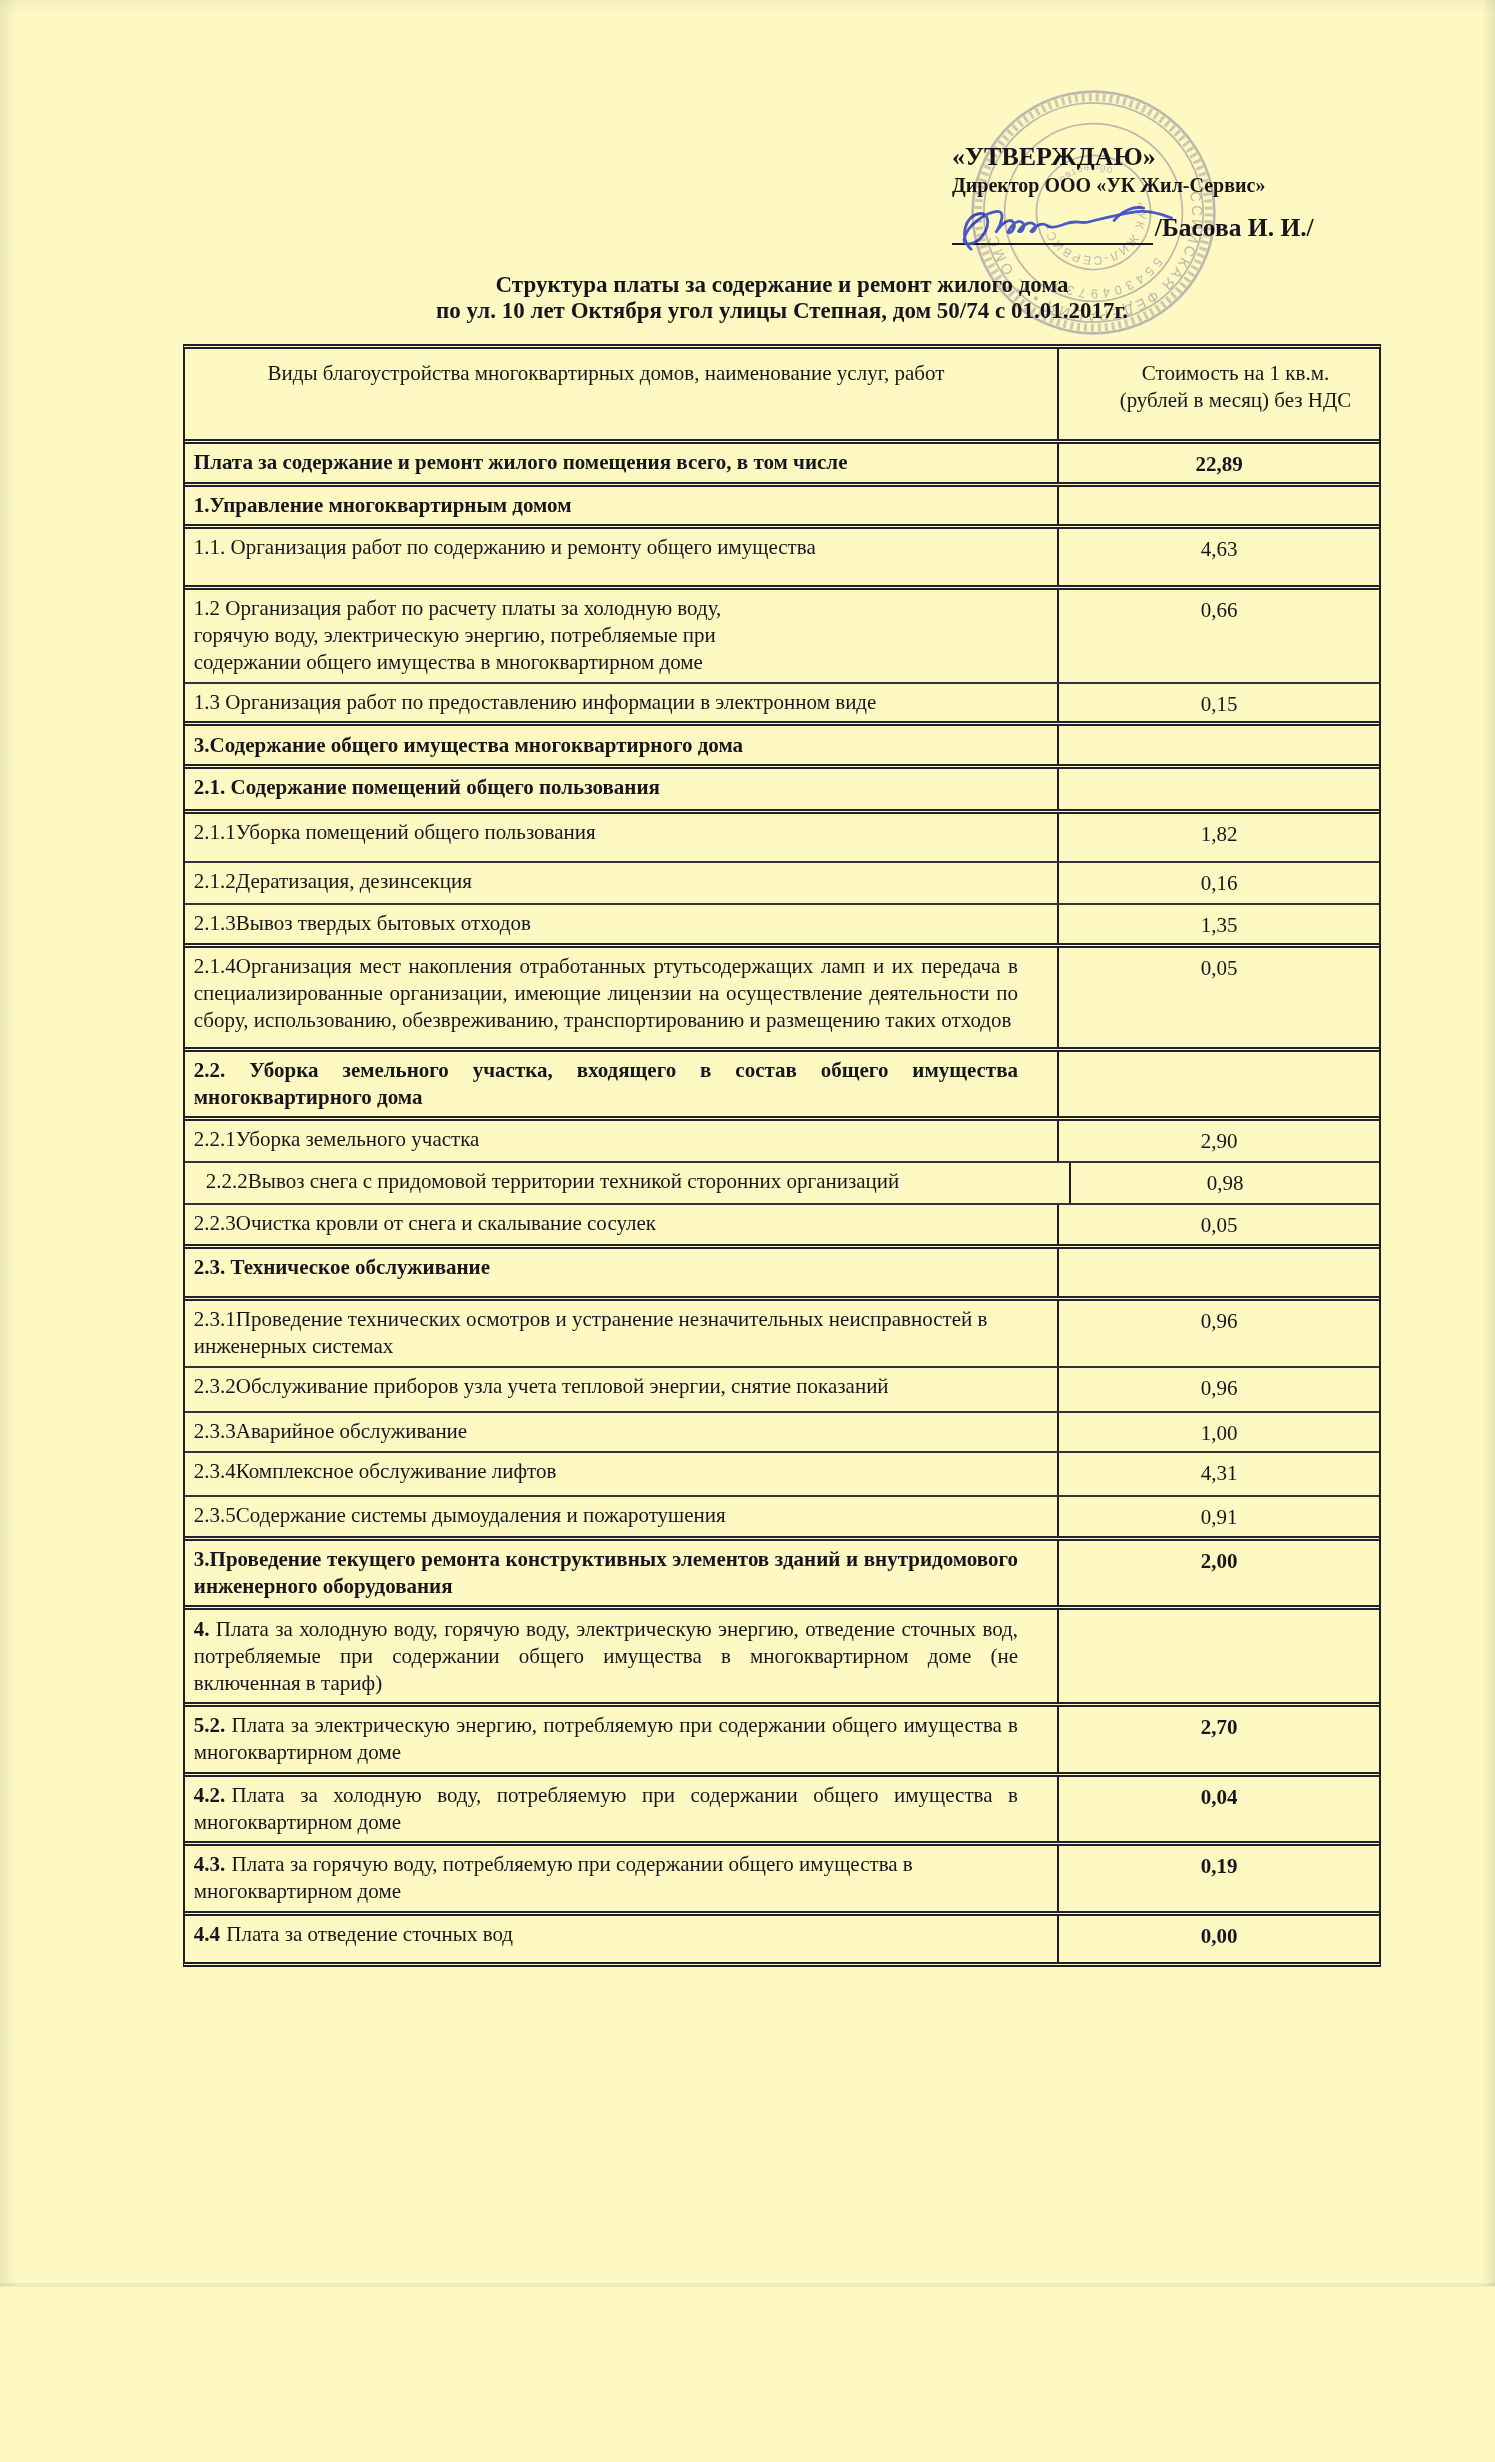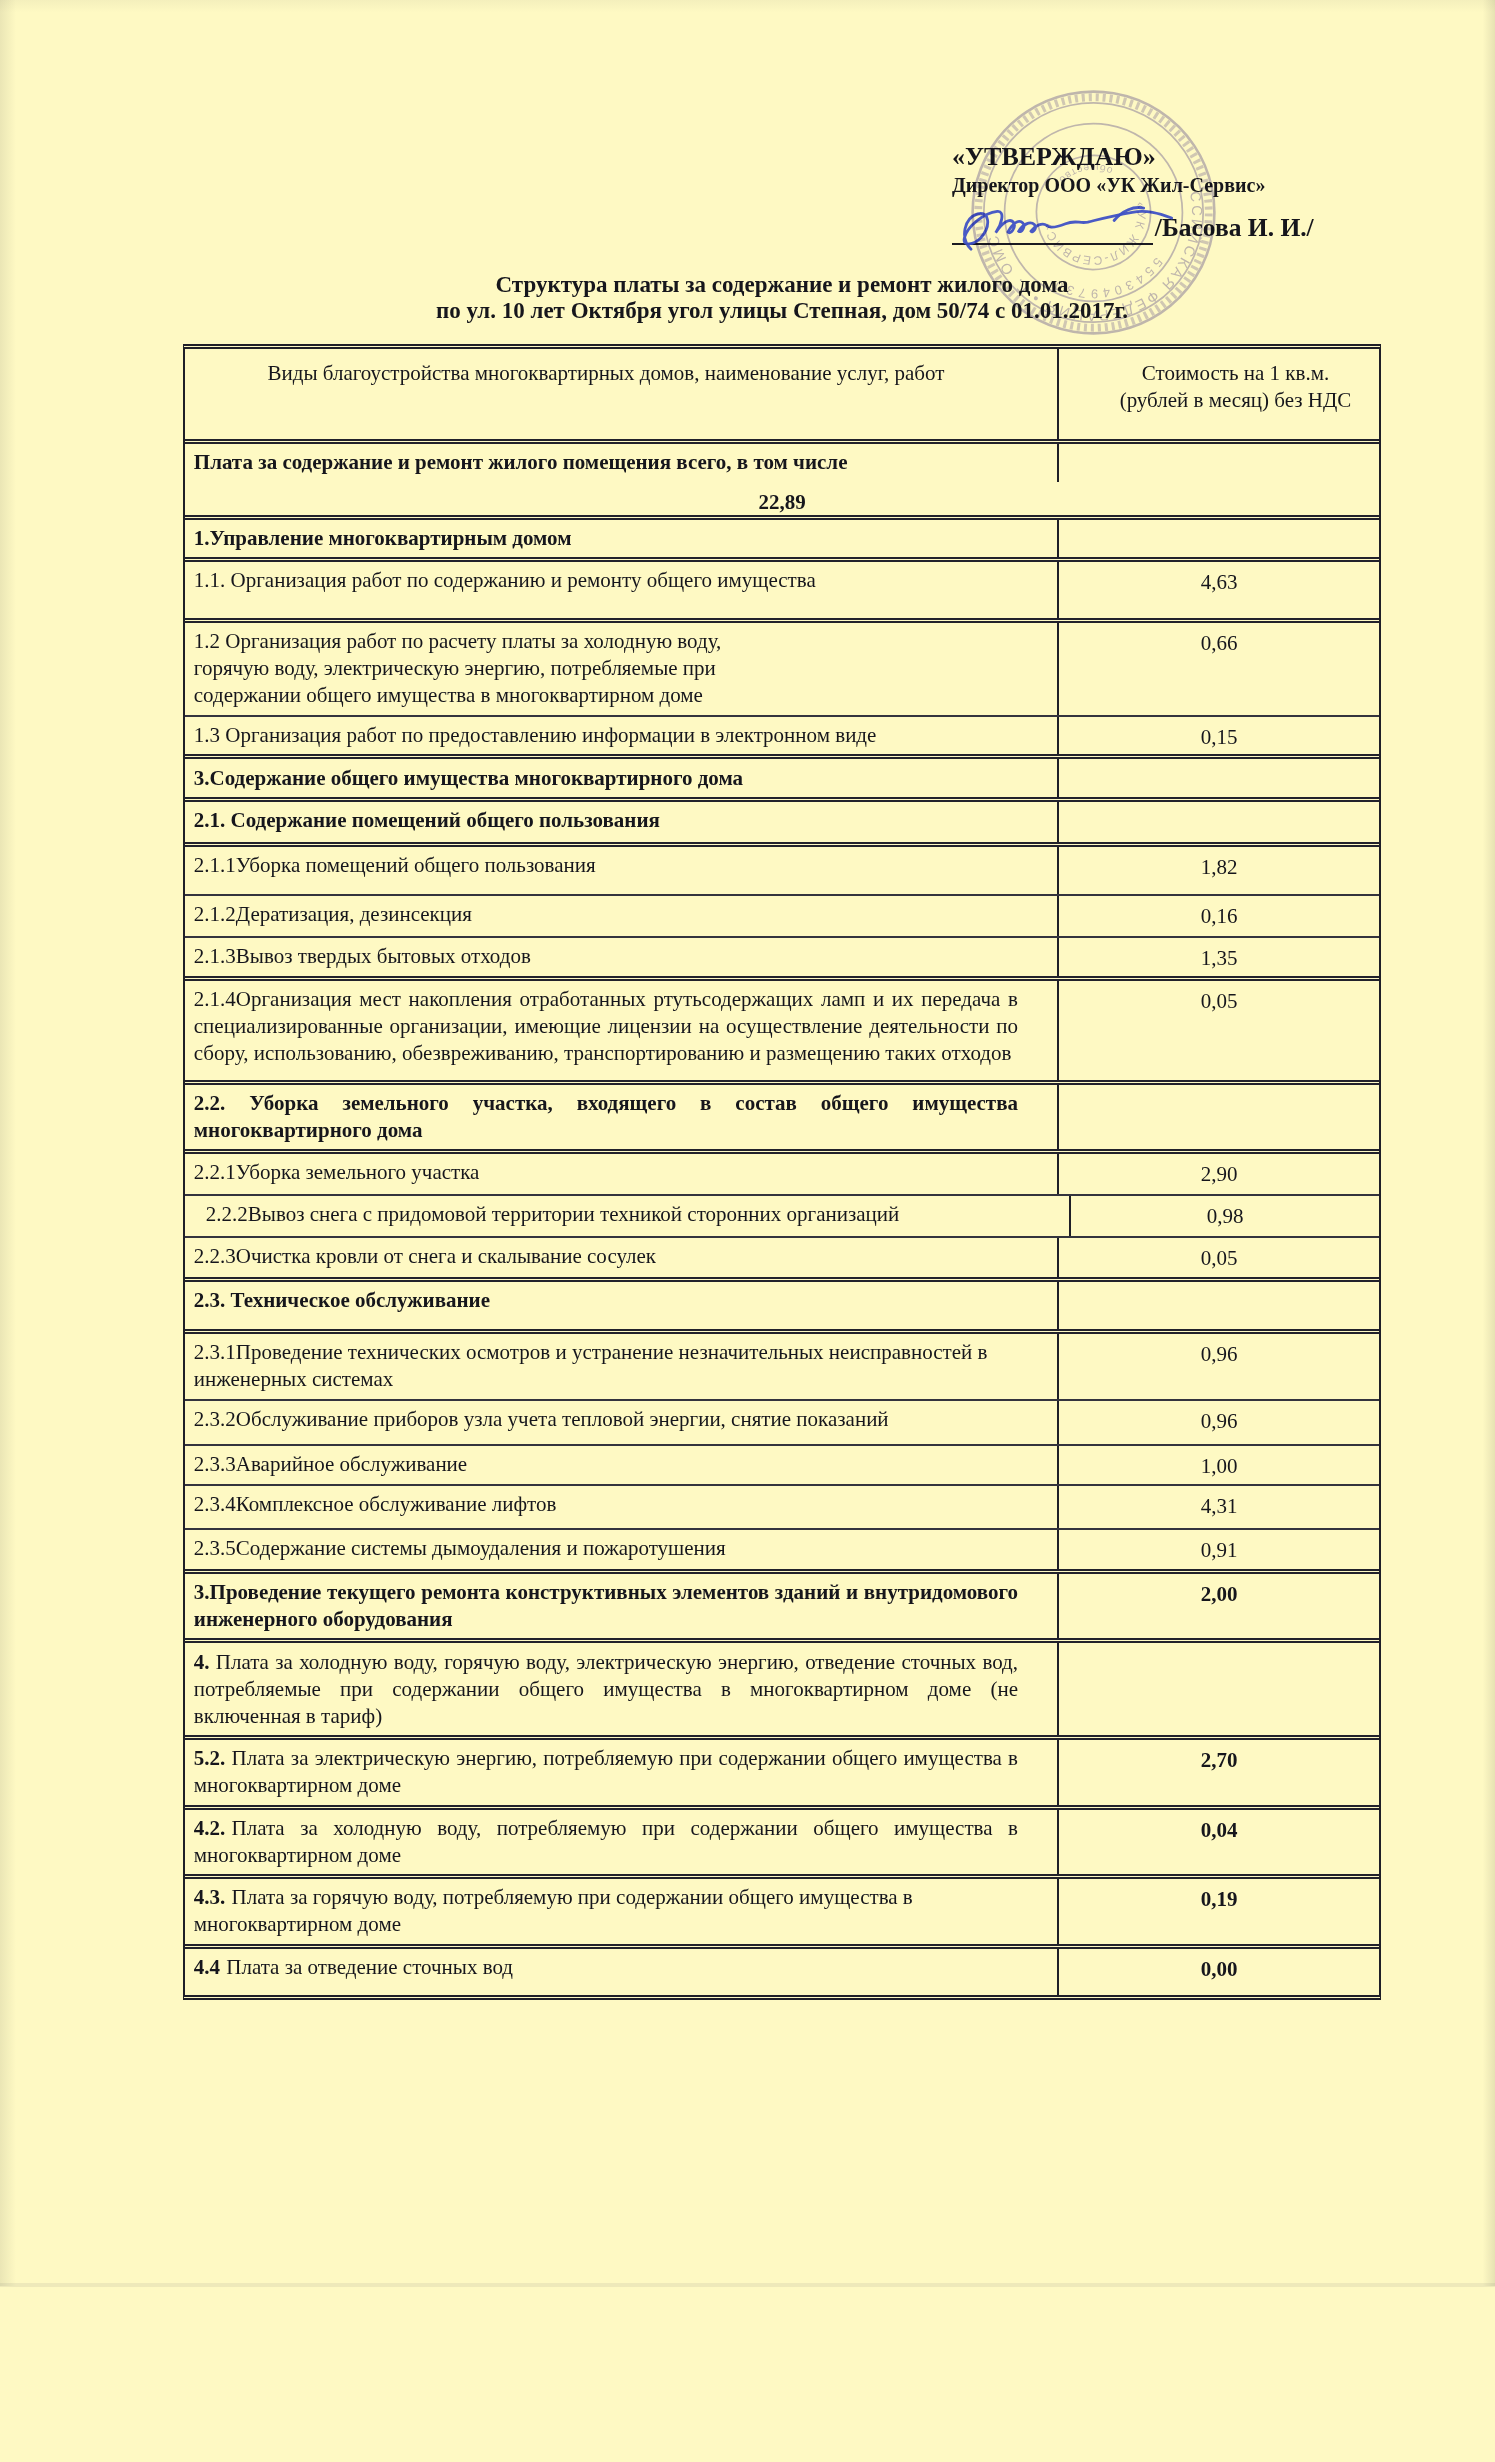--- a/index.html
+++ b/index.html
@@ -115,21 +115,21 @@
   </div>
 
   <div class="doc-table">
 
     <div class="t-row head first" style="min-height:90px;">
       <div class="c1">Виды благоустройства многоквартирных домов, наименование услуг, работ</div>
       <div class="c2">Стоимость на 1 кв.м.
 (рублей в месяц) без НДС</div>
     </div>
 
-    <div class="t-row hv" style="min-height:33px;flex-direction:column;">
+    <div class="t-row hv" style="min-height:33px;">
       <div class="c1 b"><span>Плата за содержание и ремонт жилого помещения всего, в том числе</span></div>
       <div class="c2 vb">22,89</div>
     </div>
 
     <div class="t-row hv" style="min-height:37px;">
       <div class="c1 b"><span>1.Управление многоквартирным домом</span></div>
       <div class="c2"></div>
     </div>
 
     <div class="t-row hv" style="min-height:56px;">

